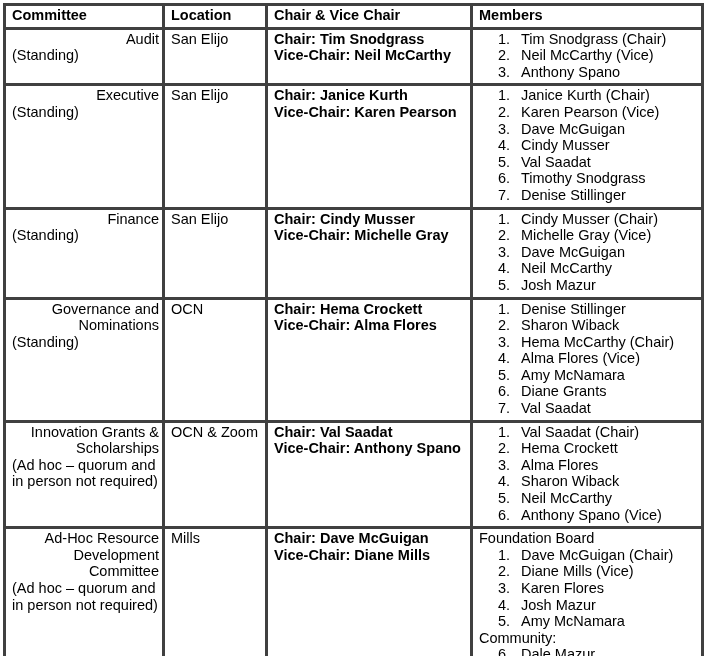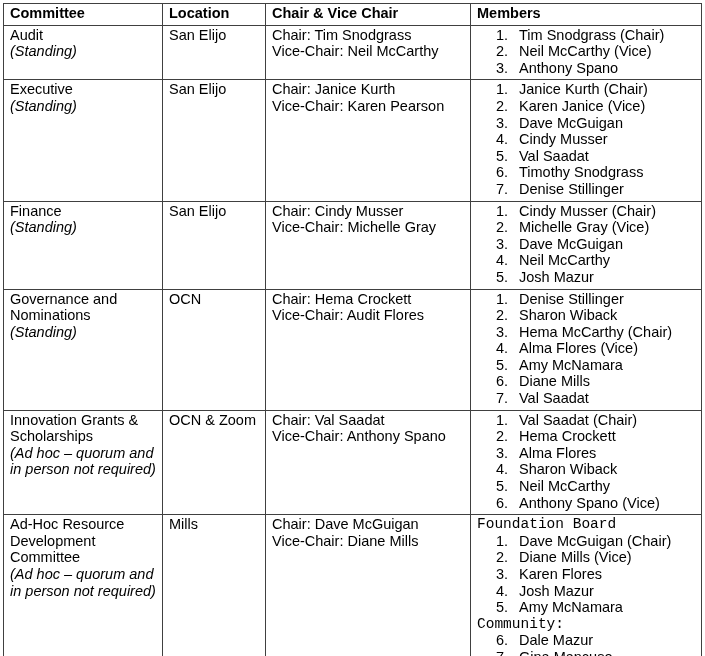--- a/index.html
+++ b/index.html
@@ -23,62 +23,60 @@
   }
   table.committee-table {
     border-collapse: collapse;
     table-layout: fixed;
     margin: 3px 0 0 3px;
     width: 698px;
     background: #ffffff;
   }
   table.committee-table td,
   table.committee-table th {
-    border: 1px solid #404040;
+    border: 3px solid #404040;
     vertical-align: top;
     padding: 1px 0 3px 0;
     font-size: 14.5px;
     line-height: 16.6px;
     text-align: left;
   }
   col.c-committee { width: 159px; }
   col.c-location  { width: 103px; }
   col.c-chair     { width: 205px; }
   col.c-members   { width: 231px; }
 
   th.hdr {
     font-weight: bold;
     font-size: 14.5px;
     padding-top: 1px;
     padding-bottom: 2px;
   }
   .cell-pad { padding-left: 6px; padding-right: 3px; }
   .hdr .cell-pad { padding-left: 6px; }
 
-  .name-line { white-space: normal; }
+  .name-line { white-space: normal; text-align: right; }
   .note {
-    font-style: italic;
-  }
-  .chair-line { white-space: nowrap; }
+  }
+  .chair-line { white-space: nowrap; font-weight: bold; }
 
   ol.members {
     margin: 0;
     padding: 0 0 0 41px;
     list-style-position: outside;
   }
   ol.members > li {
     margin: 0;
     padding: 0 0 0 7px;
   }
   ol.members > li::marker {
     font-size: 14.5px;
   }
   .group-label {
     padding-left: 6px;
-    font-family: Liberation Mono, monospace;
   }
   .members-wrap { padding-right: 2px; }
 </style>
 </head>
 <body>
 
 <div id="page">
   <table class="committee-table">
     <colgroup>
       <col class="c-committee">
@@ -142,21 +140,21 @@
           <td>
             <div class="cell-pad">
               <div class="chair-line">Chair: Janice Kurth</div>
               <div class="chair-line">Vice-Chair: Karen Pearson</div>
             </div>
           </td>
           <td>
             <div class="members-wrap">
               <ol class="members" start="1">
                 <li>Janice Kurth (Chair)</li>
-                <li>Karen Janice (Vice)</li>
+                <li>Karen Pearson (Vice)</li>
                 <li>Dave McGuigan</li>
                 <li>Cindy Musser</li>
                 <li>Val Saadat</li>
                 <li>Timothy Snodgrass</li>
                 <li>Denise Stillinger</li>
               </ol>
             </div>
           </td>
         </tr>
         <tr>
@@ -193,32 +191,32 @@
               <div class="name-line">Governance and Nominations</div>
               <div class="note">(Standing)</div>
             </div>
           </td>
           <td>
             <div class="cell-pad">OCN</div>
           </td>
           <td>
             <div class="cell-pad">
               <div class="chair-line">Chair: Hema Crockett</div>
-              <div class="chair-line">Vice-Chair: Audit Flores</div>
+              <div class="chair-line">Vice-Chair: Alma Flores</div>
             </div>
           </td>
           <td>
             <div class="members-wrap">
               <ol class="members" start="1">
                 <li>Denise Stillinger</li>
                 <li>Sharon Wiback</li>
                 <li>Hema McCarthy (Chair)</li>
                 <li>Alma Flores (Vice)</li>
                 <li>Amy McNamara</li>
-                <li>Diane Mills</li>
+                <li>Diane Grants</li>
                 <li>Val Saadat</li>
               </ol>
             </div>
           </td>
         </tr>
         <tr>
           <td>
             <div class="cell-pad">
               <div class="name-line">Innovation Grants &amp; Scholarships</div>
               <div class="note">(Ad hoc – quorum and in person not required)</div>

